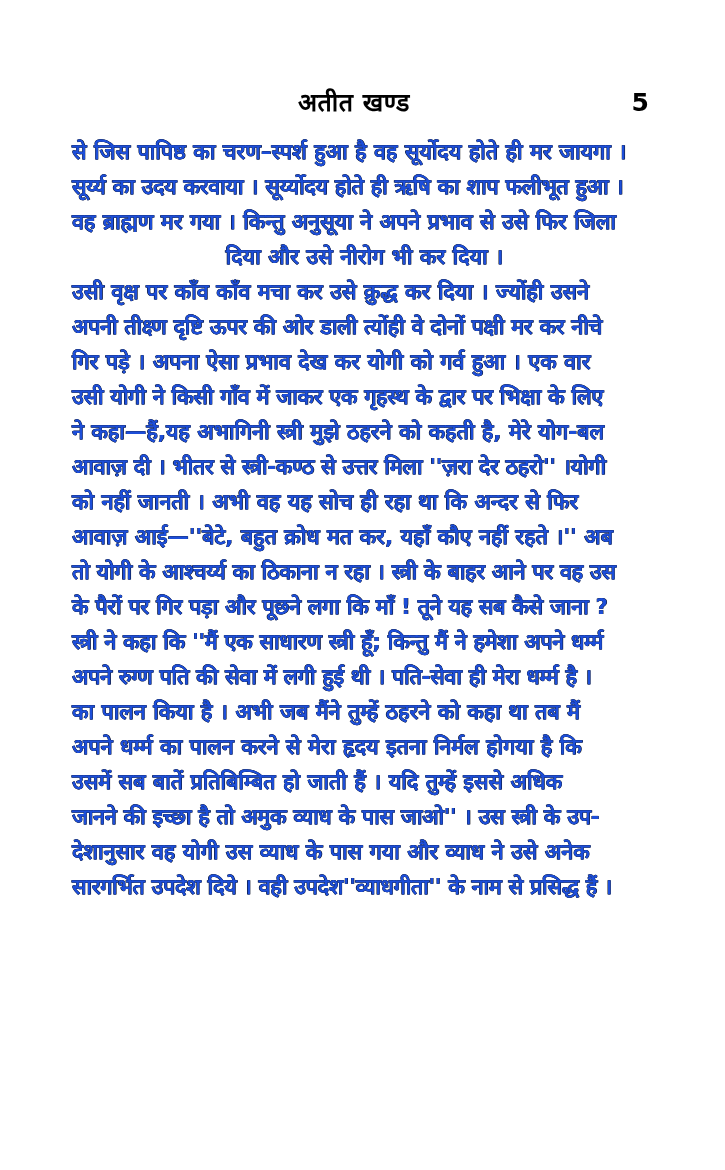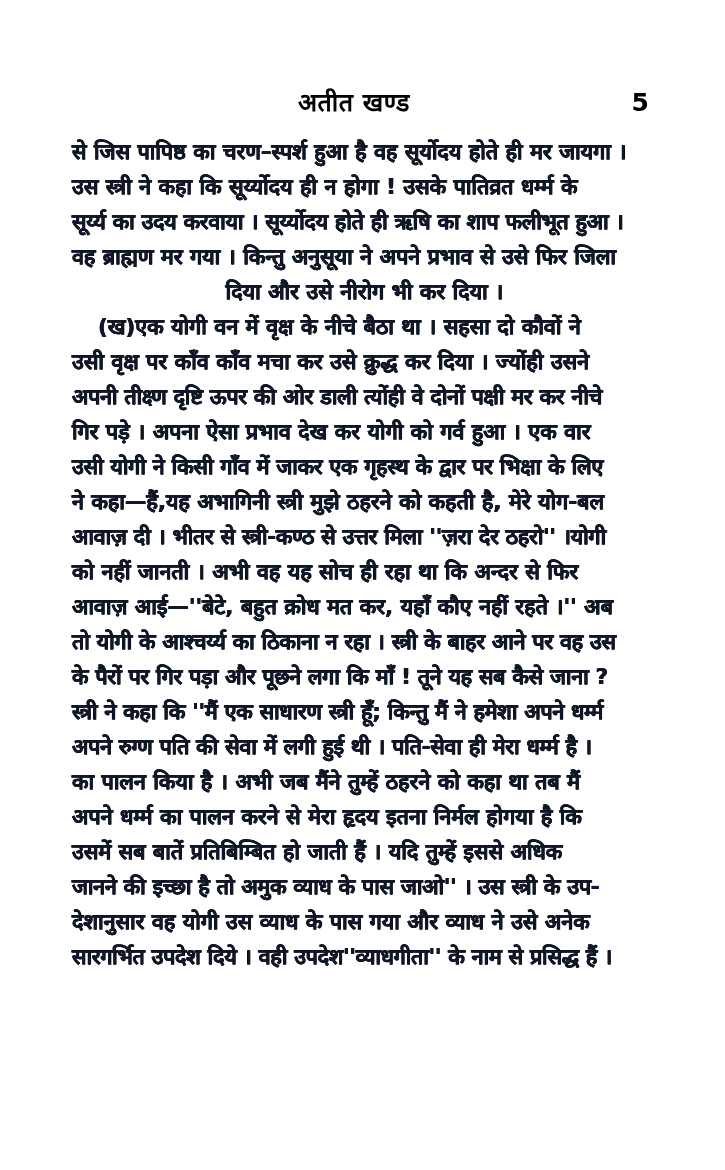--- a/index.html
+++ b/index.html
@@ -68,21 +68,21 @@
   }
 
   .line {
     display: block;
     font-size: 21.5px;
     font-weight: 700;
     line-height: 35px;
     height: 35px;
     white-space: nowrap;
     letter-spacing: 0px;
-    color: #0f172a;
+    color: #1d4ed8;
     text-shadow: 0.35px 0 0 #050505, -0.35px 0 0 #050505;
   }
 
   
   .ragged { text-align: center; }
 
   
   .indent { padding-left: 26px; }
 
   .tight { letter-spacing: -0.3px; }
@@ -103,28 +103,26 @@
 
   <div id="running-head">
     <div class="head-title">अतीत खण्ड</div>
     <div class="head-folio">5</div>
   </div>
 
   <div id="text-block">
 
     <div class="para">
       <span class="line">से जिस पापिष्ठ का चरण–स्पर्श  हुआ है वह सूर्योदय होते ही मर जायगा ।</span>
-      <span class="line">उस स्त्री ने कहा कि सूर्य्योदय ही न होगा ! उसके पातिव्रत धर्म्म के</span>
       <span class="line tight">सूर्य्य का उदय करवाया । सूर्य्योदय होते ही ऋषि का शाप फलीभूत हुआ ।</span>
       <span class="line">वह ब्राह्मण मर गया । किन्तु अनुसूया ने अपने प्रभाव से उसे फिर जिला</span>
       <span class="line ragged">दिया और उसे नीरोग भी कर दिया ।</span>
     </div>
 
     <div class="para">
-      <span class="line indent">(ख)एक  योगी वन में वृक्ष के नीचे बैठा था । सहसा दो कौवों ने</span>
       <span class="line">उसी वृक्ष पर काँव काँव मचा कर उसे क्रुद्ध कर दिया । ज्याेंही उसने</span>
       <span class="line tight">अपनी तीक्ष्ण दृष्टि ऊपर की ओर डाली त्याेंही वे दोनों पक्षी मर कर नीचे</span>
       <span class="line">गिर पड़े । अपना ऐसा प्रभाव देख कर योगी को गर्व हुआ । एक वार</span>
       <span class="line tight">उसी योगी ने किसी गाँव में जाकर एक गृहस्थ के द्वार पर भिक्षा के लिए</span>
       <span class="line">ने कहा—हैं,यह अभागिनी स्त्री मुझे ठहरने को कहती है, मेरे योग-बल</span>
       <span class="line tight">आवाज़ दी । भीतर से स्त्री-कण्ठ से उत्तर मिला ''ज़रा देर ठहरो'' ।योगी</span>
       <span class="line">को नहीं जानती । अभी वह यह  सोच ही  रहा था कि  अन्दर से फिर</span>
       <span class="line">आवाज़ आई—''बेटे, बहुत क्रोध मत कर, यहाँ कौए नहीं रहते ।'' अब</span>
       <span class="line tight">तो योगी के आश्चर्य्य का ठिकाना न रहा । स्त्री के बाहर आने पर वह उस</span>
       <span class="line tight">के पैरों पर गिर पड़ा और पूछने लगा कि माँ ! तूने यह सब कैसे जाना ?</span>

